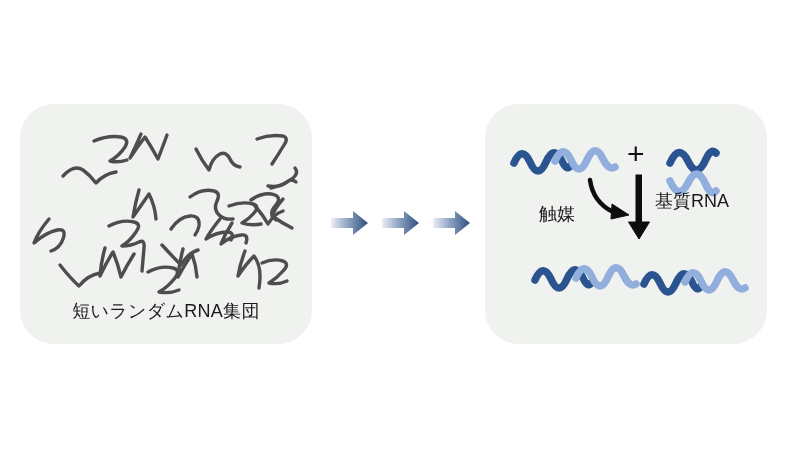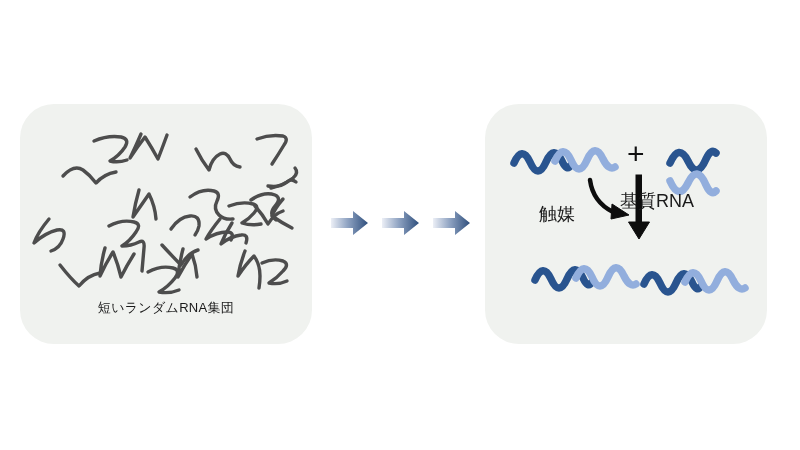--- a/index.html
+++ b/index.html
@@ -23,36 +23,36 @@
     border-radius: 34px;
   }
   #panel-left  { left: 20px;  top: 104px; width: 292px; height: 240px; }
   #panel-right { left: 485px; top: 104px; width: 282px; height: 240px; }
 
   
   .caption {
     position: absolute;
     text-align: center;
     color: #1a1a1a;
-    font-size: 13px;
+    font-size: 18px;
     letter-spacing: 0.3px;
     white-space: nowrap;
   }
   #caption-left  { left: 20px;  top: 299px; width: 292px; }
   #caption-right { left: 485px; top: 299px; width: 282px; }
 
   
   .inline-label {
     position: absolute;
     color: #1a1a1a;
     font-size: 18px;
     white-space: nowrap;
   }
   #label-catalyst  { left: 539px; top: 202px; }
-  #label-substrate { left: 620px; top: 189px; }
+  #label-substrate { left: 655px; top: 189px; }
 
   .plus-sign {
     position: absolute;
     left: 627px;
     top: 139px;
     font-size: 30px;
     line-height: 1;
     color: #111111;
     font-family: "Liberation Sans", "DejaVu Sans", sans-serif;
   }

